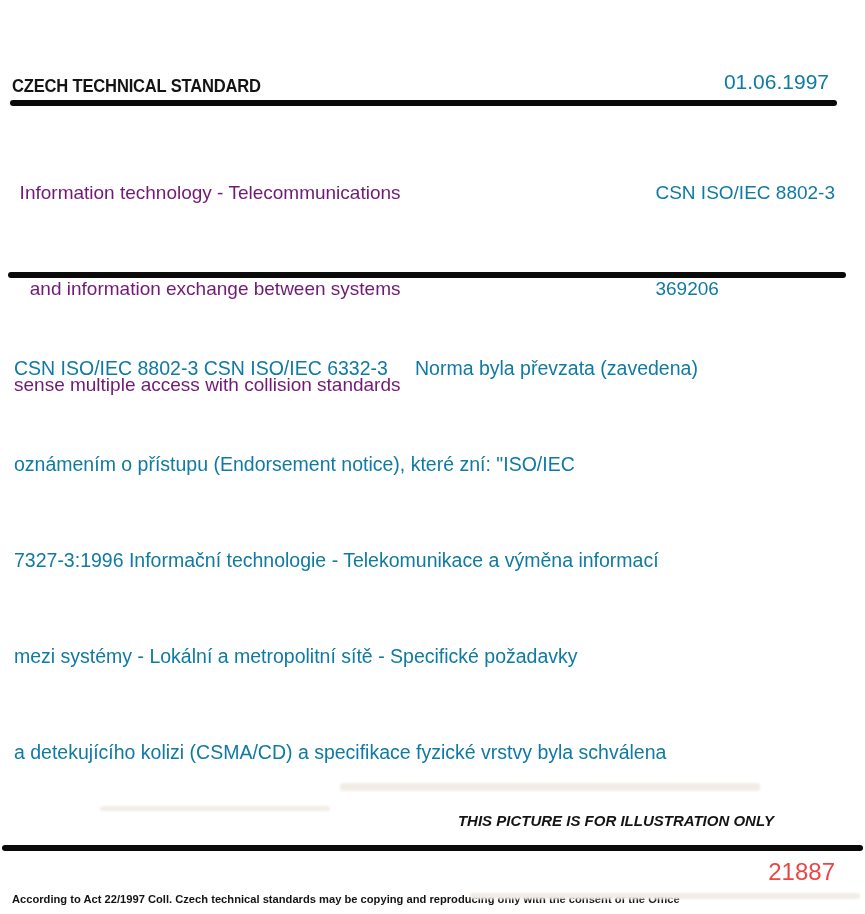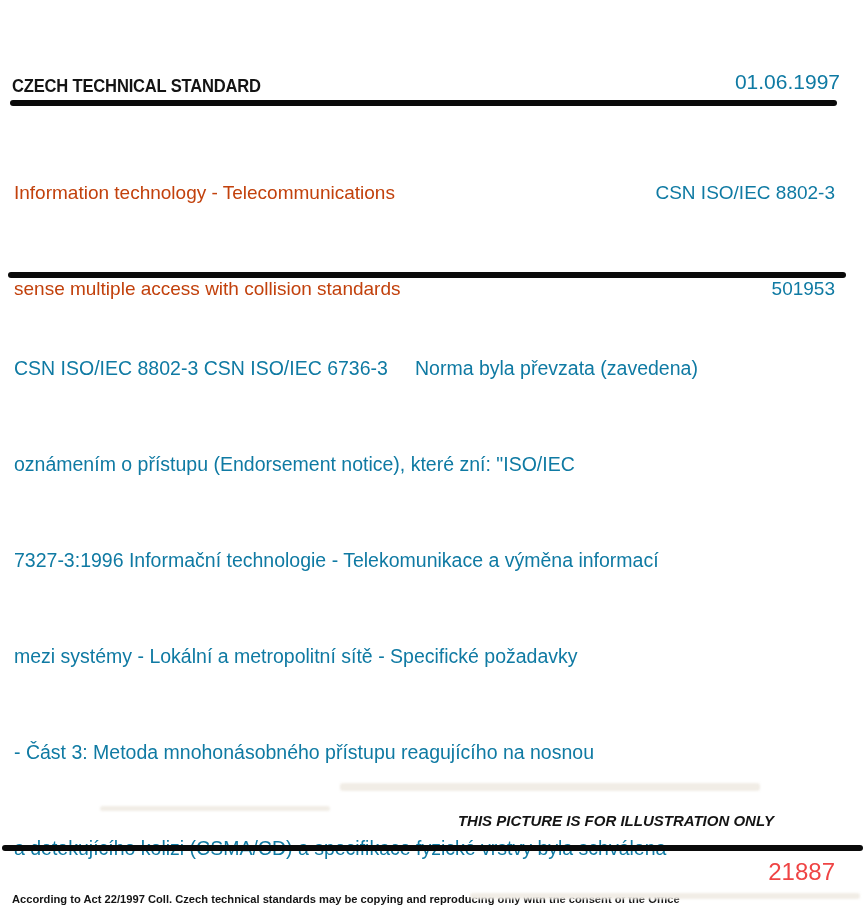--- a/index.html
+++ b/index.html
@@ -11,39 +11,40 @@
     overflow:hidden;
   }
   .hdr-title{
     position:absolute;left:12px;top:76px;
     font-size:18px;font-weight:700;color:#141414;
     letter-spacing:-0.2px;
     transform:scaleX(0.92);transform-origin:left center;
     white-space:nowrap;
   }
   .hdr-date{
-    position:absolute;right:25px;top:70px;
+    position:absolute;right:36px;top:70px;
     font-size:21px;color:#0f7aa3;
     white-space:nowrap;
   }
   .rule{
     position:absolute;background:#0a0a0a;border-radius:3px;height:6px;
   }
   .rule1{left:10px;top:100px;width:827px;}
   .rule2{left:8px;top:272px;width:838px;}
   .rule3{left:2px;top:845px;width:861px;}
   .title-left{
     position:absolute;left:14px;top:113px;
-    color:#c2410c;font-size:19px;line-height:32px;
+    color:#701a75;font-size:19px;line-height:32px;
     white-space:pre;
+    text-align:right;
   }
   .title-right{
     position:absolute;right:30px;top:113px;
     color:#0f7aa3;font-size:19px;line-height:32px;
-    text-align:right;white-space:pre;
+    text-align:left;white-space:pre;
   }
   .body-text{
     position:absolute;left:14px;top:288px;
     color:#0f7aa3;font-size:19.5px;line-height:32px;
     white-space:pre;
   }
   .ghost{
     position:absolute;background:#f1ede6;border-radius:3px;filter:blur(1px);
   }
   .ghost1{left:340px;top:783px;width:420px;height:8px;}
@@ -73,36 +74,36 @@
 
 <div class="page">
 
   <div class="hdr-title">CZECH TECHNICAL STANDARD</div>
   <div class="hdr-date">01.06.1997</div>
 
   <div class="rule rule1"></div>
 
   <div class="title-left">
     <div>Information technology - Telecommunications</div>
+    <div>and information exchange between systems</div>
     <div>sense multiple access with collision standards</div>
   </div>
 
   <div class="title-right">
     <div>CSN ISO/IEC 8802-3</div>
-    <div>501953</div>
+    <div>369206</div>
   </div>
 
   <div class="rule rule2"></div>
 
   <div class="body-text">
-    <div>CSN ISO/IEC 8802-3 CSN ISO/IEC 6736-3     Norma byla převzata (zavedena)</div>
+    <div>CSN ISO/IEC 8802-3 CSN ISO/IEC 6332-3     Norma byla převzata (zavedena)</div>
     <div>oznámením o přístupu (Endorsement notice), které zní: "ISO/IEC</div>
     <div>7327-3:1996 Informační technologie - Telekomunikace a výměna informací</div>
     <div>mezi systémy - Lokální a metropolitní sítě - Specifické požadavky</div>
-    <div>- Část 3: Metoda mnohonásobného přístupu reagujícího na nosnou</div>
     <div>a detekujícího kolizi (CSMA/CD) a specifikace fyzické vrstvy byla schválena</div>
     
     
     
     
     
     
     
     
     

